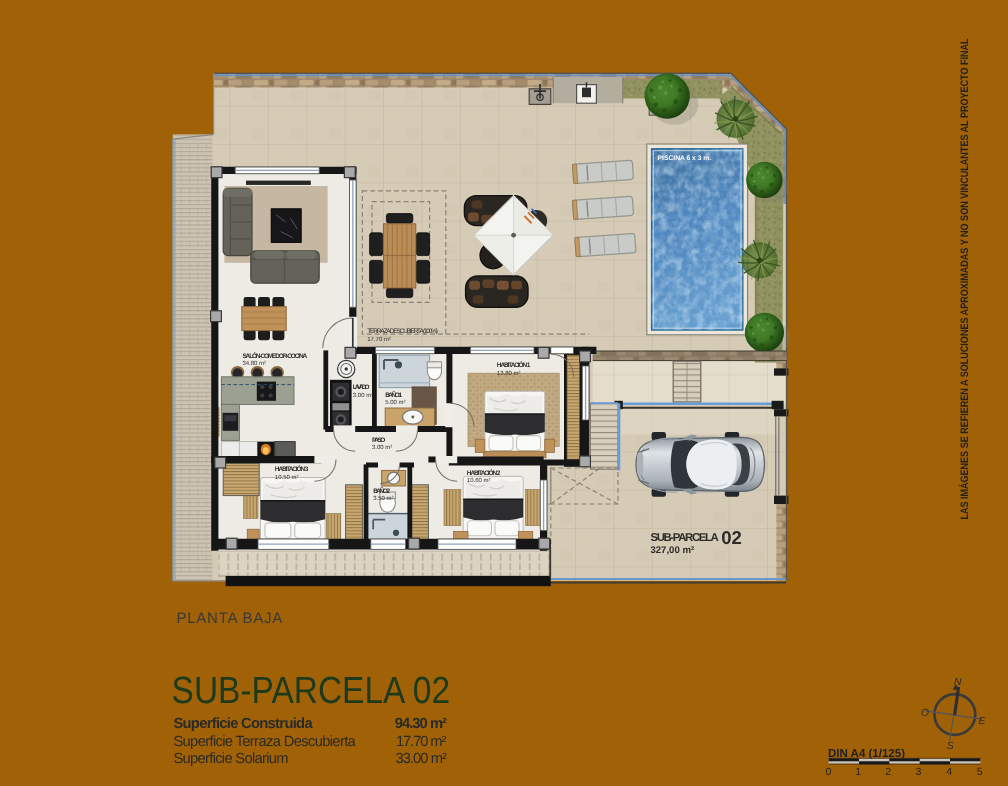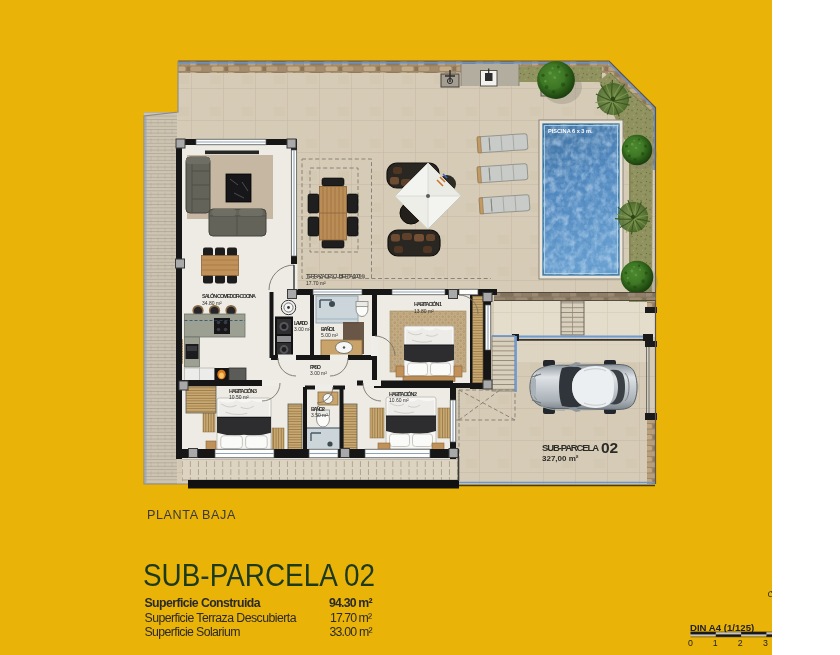--- a/index.html
+++ b/index.html
@@ -1,15 +1,15 @@
 <!DOCTYPE html>
 <html><head><meta charset="utf-8">
 <style>
 html,body{margin:0;padding:0;background:#fff;} 
-#page{position:relative;width:772px;height:655px;background:#eab308;overflow:hidden;font-family:"Liberation Sans",sans-serif;}
+#page{position:relative;width:840px;height:655px;background:#a16207;overflow:hidden;font-family:"Liberation Sans",sans-serif;}
 svg{position:absolute;left:0;top:0;}
 </style></head>
 <body>
 <div id="page">
 <svg width="840" height="655" viewBox="0 0 840 655">
 <defs>
 <linearGradient id="wat" x1="0" y1="0" x2="0.25" y2="1">
  <stop offset="0" stop-color="#40719e"></stop>
           <stop offset="0.45" stop-color="#4f86bd"></stop>
           <stop offset="1" stop-color="#649cce"></stop>

